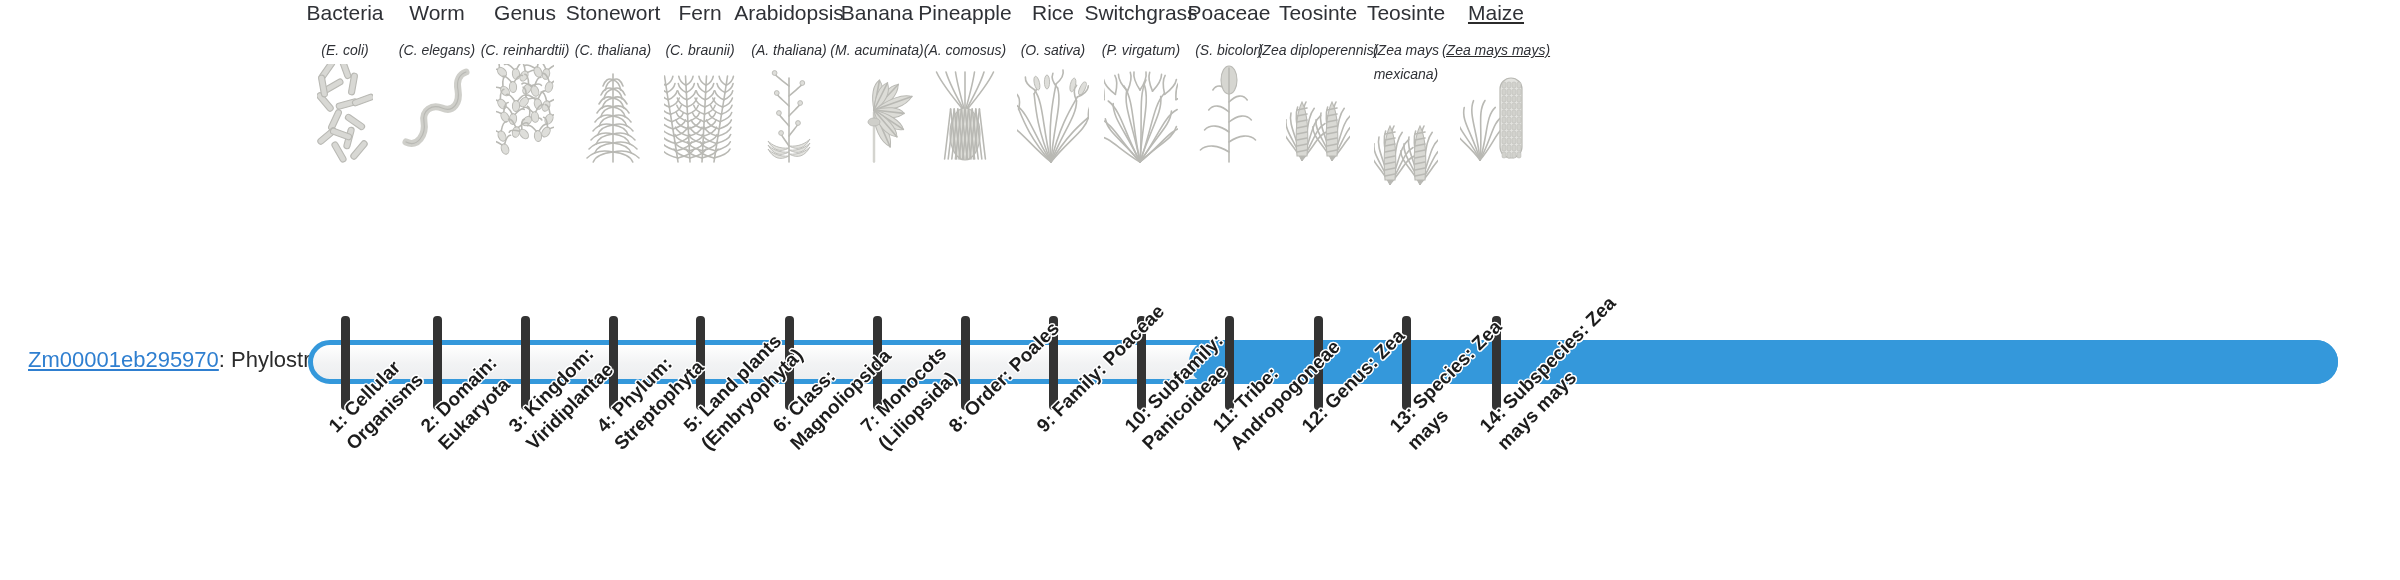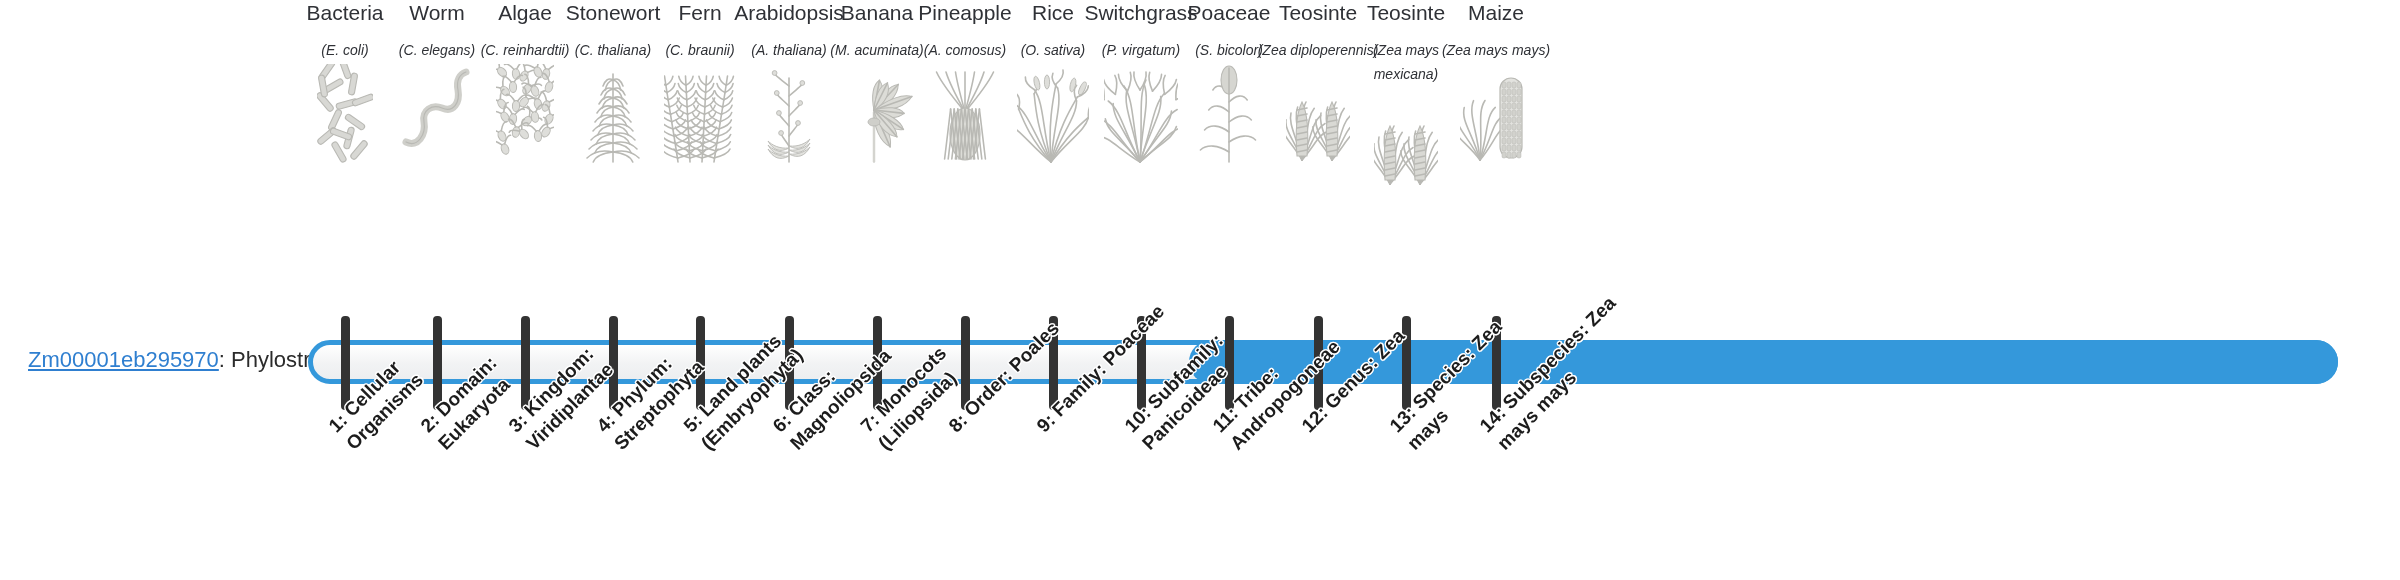--- a/index.html
+++ b/index.html
@@ -158,21 +158,21 @@
         <span class="common">Worm</span>
         <span class="sci">(C. elegans)</span>
         <span class="pic">
           <svg width="78" height="100" viewBox="0 0 78 100">
             <path d="M8 78 C 20 84, 28 70, 26 58 C 24 46, 34 40, 44 44 C 56 49, 62 38, 60 26 C 58 16, 62 10, 68 8" fill="none" stroke="#cfcfca" stroke-width="7" stroke-linecap="round"></path>
             <path d="M8 78 C 20 84, 28 70, 26 58 C 24 46, 34 40, 44 44 C 56 49, 62 38, 60 26 C 58 16, 62 10, 68 8" fill="none" stroke="#b9b9b4" stroke-width="1.2" stroke-linecap="round"></path>
           </svg>
         </span>
       </div>
       <div class="species" style="left: 461px; width: 128px;">
-        <span class="common">Algae</span>
+        <span class="common">Genus</span>
         <span class="sci">(C. reinhardtii)</span>
         <span class="pic">
           <svg width="58" height="100" viewBox="0 0 58 100">
             <g transform="translate(6,8) rotate(-45)">
               <ellipse cx="0" cy="0" rx="3.6" ry="5.4" fill="#dededa" stroke="#b9b9b4" stroke-width="1"></ellipse>
               <path d="M-1.5 -5 C -5 -10, -8 -12, -10 -11" fill="none" stroke="#b9b9b4" stroke-width="1.6" stroke-linecap="round"></path>
               <path d="M1.5 -5 C 5 -10, 8 -12, 10 -11" fill="none" stroke="#b9b9b4" stroke-width="1.6" stroke-linecap="round"></path>
             </g>
             <g transform="translate(20,10) rotate(-8)">
               <ellipse cx="0" cy="0" rx="3.6" ry="5.4" fill="#dededa" stroke="#b9b9b4" stroke-width="1"></ellipse>
@@ -888,21 +888,21 @@
               <path d="M-5 76 L 5 74" fill="none" stroke="#b9b9b4" stroke-width="1.6" stroke-linecap="round"></path>
               <path d="M-5 70 L 5 68" fill="none" stroke="#b9b9b4" stroke-width="1.6" stroke-linecap="round"></path>
               <path d="M-5 64 L 5 62" fill="none" stroke="#b9b9b4" stroke-width="1.6" stroke-linecap="round"></path>
               <path d="M-5 58 L 5 56" fill="none" stroke="#b9b9b4" stroke-width="1.6" stroke-linecap="round"></path>
               <path d="M-5 52 L 5 50" fill="none" stroke="#b9b9b4" stroke-width="1.6" stroke-linecap="round"></path>
               <path d="M-5 46 L 5 44" fill="none" stroke="#b9b9b4" stroke-width="1.6" stroke-linecap="round"></path>
             </g>
           </svg>
         </span>
       </div>
-      <div class="species" style="left: 1432px; width: 128px;">
+      <div class="species" style="left: 1432px; width: 128px; text-decoration: underline;">
         <span class="common">Maize</span>
         <span class="sci">(Zea mays mays)</span>
         <span class="pic">
           <svg width="72" height="100" viewBox="0 0 72 100">
             <g transform="translate(20,96) rotate(-44)">
               <path d="M0 0 C 3 -22.25, -3 -35.6, 5 -44.5" fill="none" stroke="#b9b9b4" stroke-width="1.6" stroke-linecap="round"></path>
             </g>
             <g transform="translate(20,96) rotate(-33)">
               <path d="M0 0 C 3 -24.75, -3 -39.6, 5 -49.5" fill="none" stroke="#b9b9b4" stroke-width="1.6" stroke-linecap="round"></path>
             </g>

